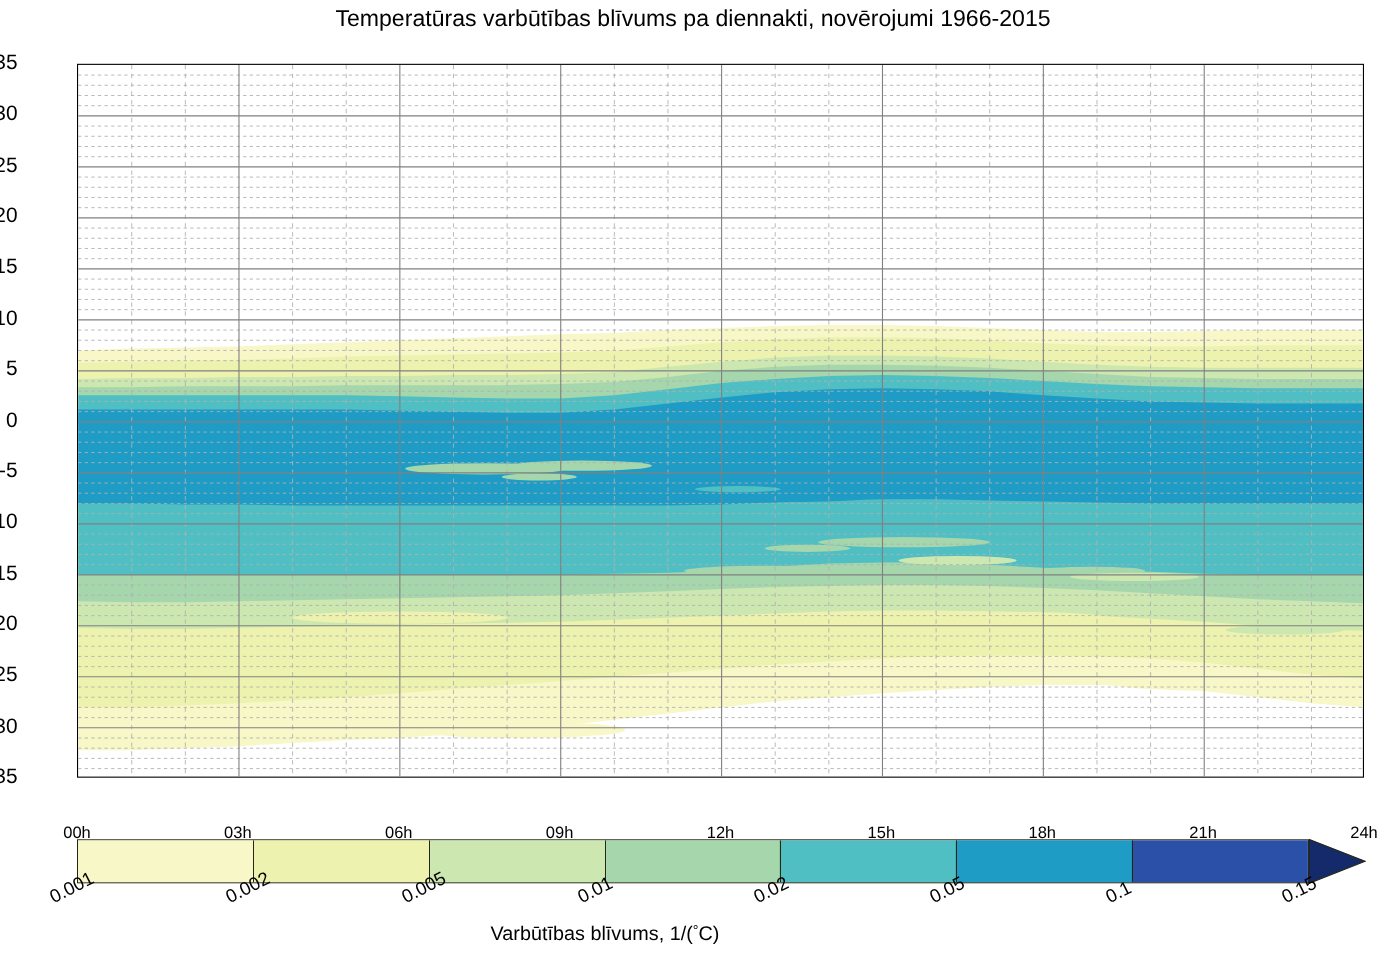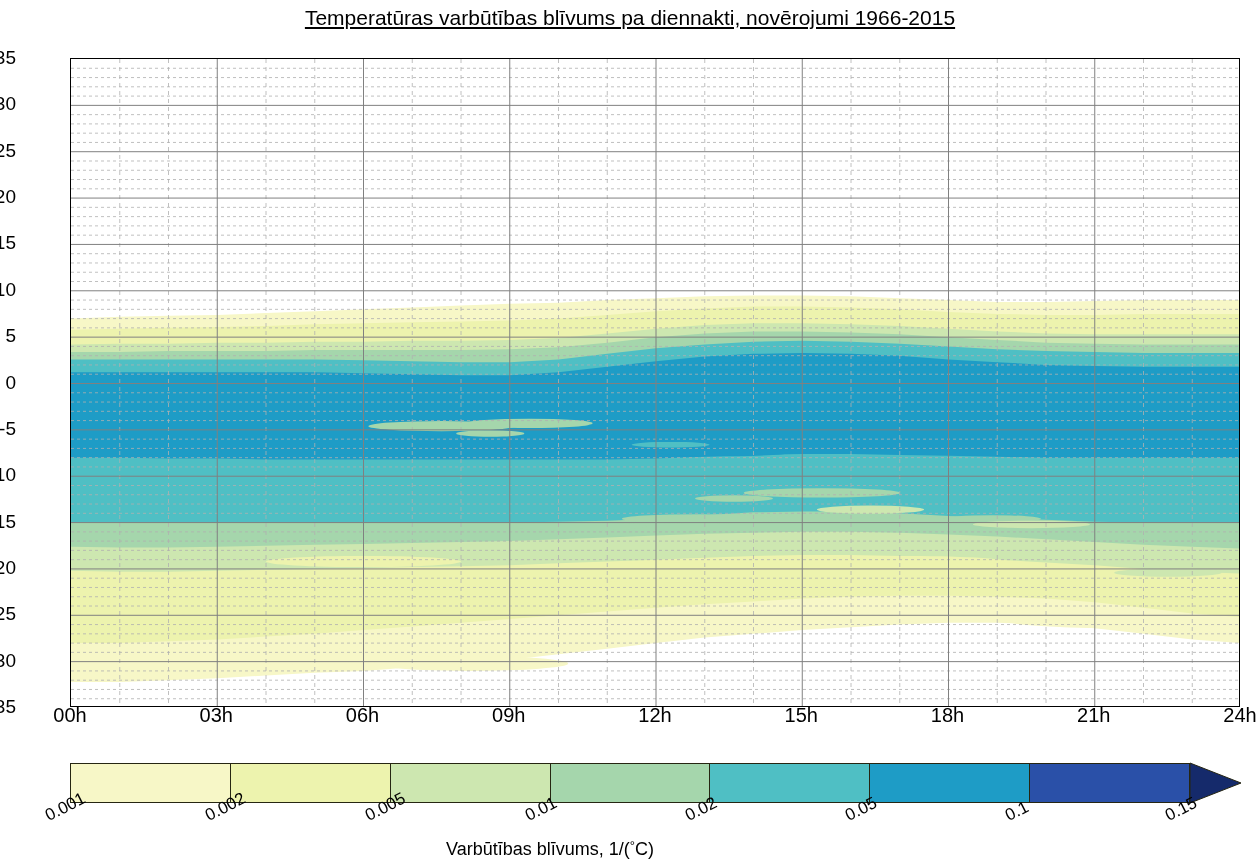--- a/index.html
+++ b/index.html
@@ -8,39 +8,39 @@
     font-family:"Liberation Sans","DejaVu Sans",sans-serif;
     overflow:hidden;position:relative;
   }
   #stage{position:absolute;left:0;top:0;width:1260px;height:868px;}
 
   
   #title{
     position:absolute;left:0;top:4px;width:1260px;text-align:center;
     font-size:21px;color:#000;line-height:28px;
   }
-  #title div{white-space:nowrap;text-decoration:underline;}
+  #title div{white-space:nowrap;}
 
   
   #plotwrap{position:absolute;left:70px;top:58px;width:1170px;height:649px;}
   #plotframe{
     position:absolute;left:0;top:0;width:1170px;height:649px;
     border:1px solid #000;box-sizing:border-box;background:#fff;overflow:hidden;
   }
   #contours{position:absolute;left:0;top:0;width:1170px;height:649px;}
   #gridsvg{position:absolute;left:0;top:0;width:1170px;height:649px;pointer-events:none;}
 
   
   .ytick{
     position:absolute;right:1244px;width:60px;text-align:right;
     font-size:19px;color:#000;line-height:19px;
   }
   .xtick{
-    position:absolute;top:706px;width:80px;text-align:center;
-    font-size:20px;color:#000;line-height:19px;
+    position:absolute;top:748px;width:80px;text-align:center;
+    font-size:15px;color:#000;line-height:19px;
   }
   #xlabel{
     position:absolute;left:0;top:736px;width:1260px;text-align:center;
     font-size:19px;color:#000;
   }
 
   
   #cbwrap{position:absolute;left:70px;top:763px;width:1170px;height:40px;}
   #cbbar{
     position:absolute;left:0;top:0;height:40px;width:1120px;

